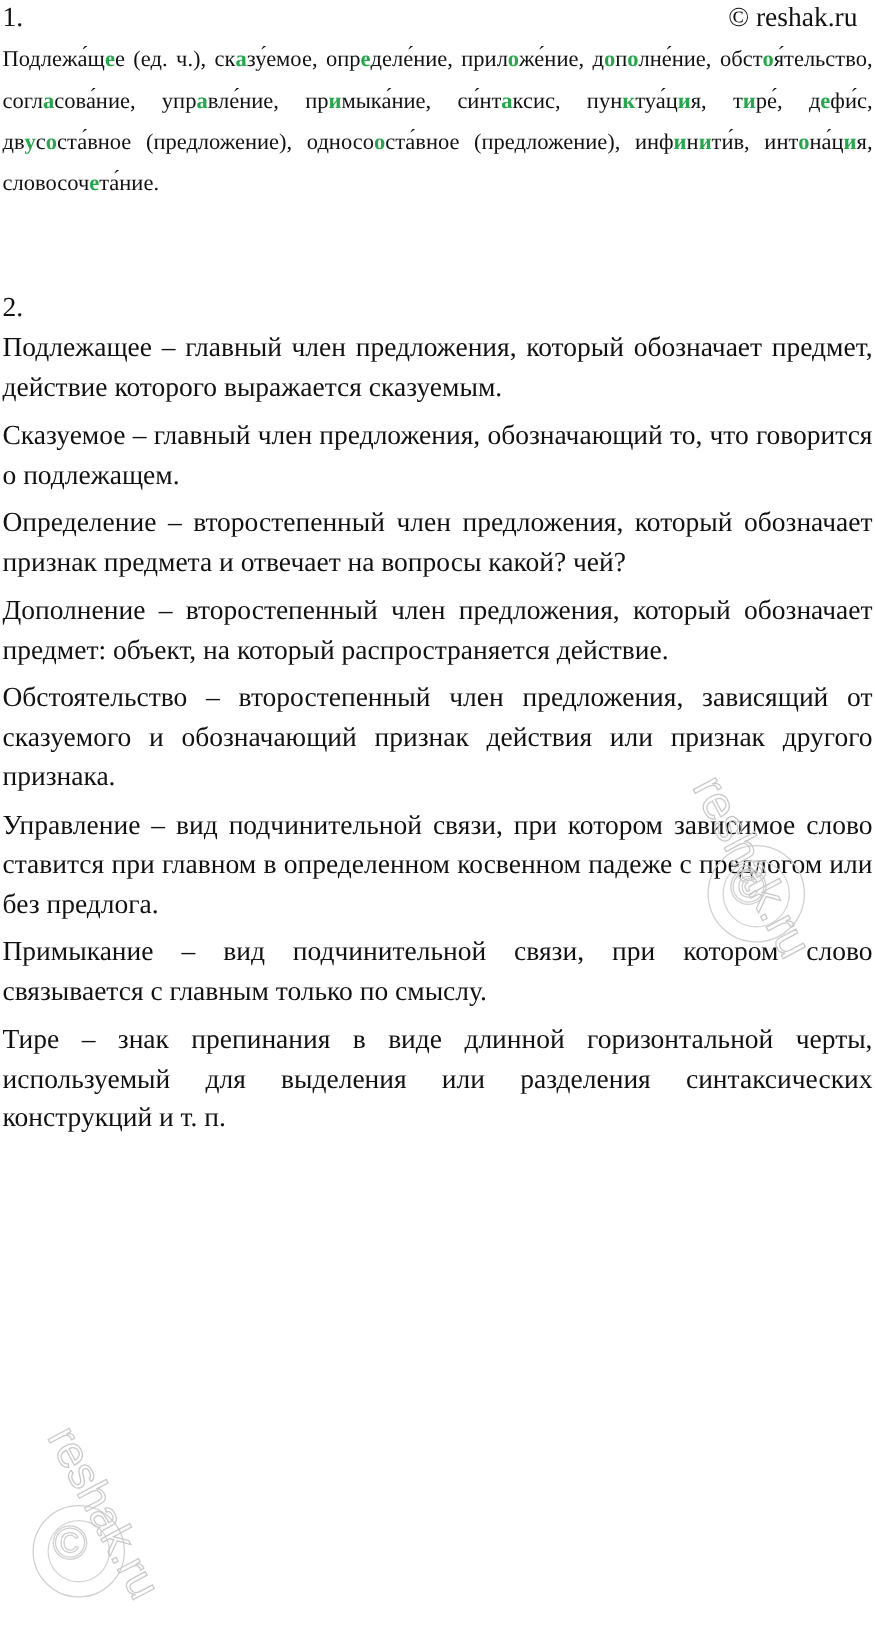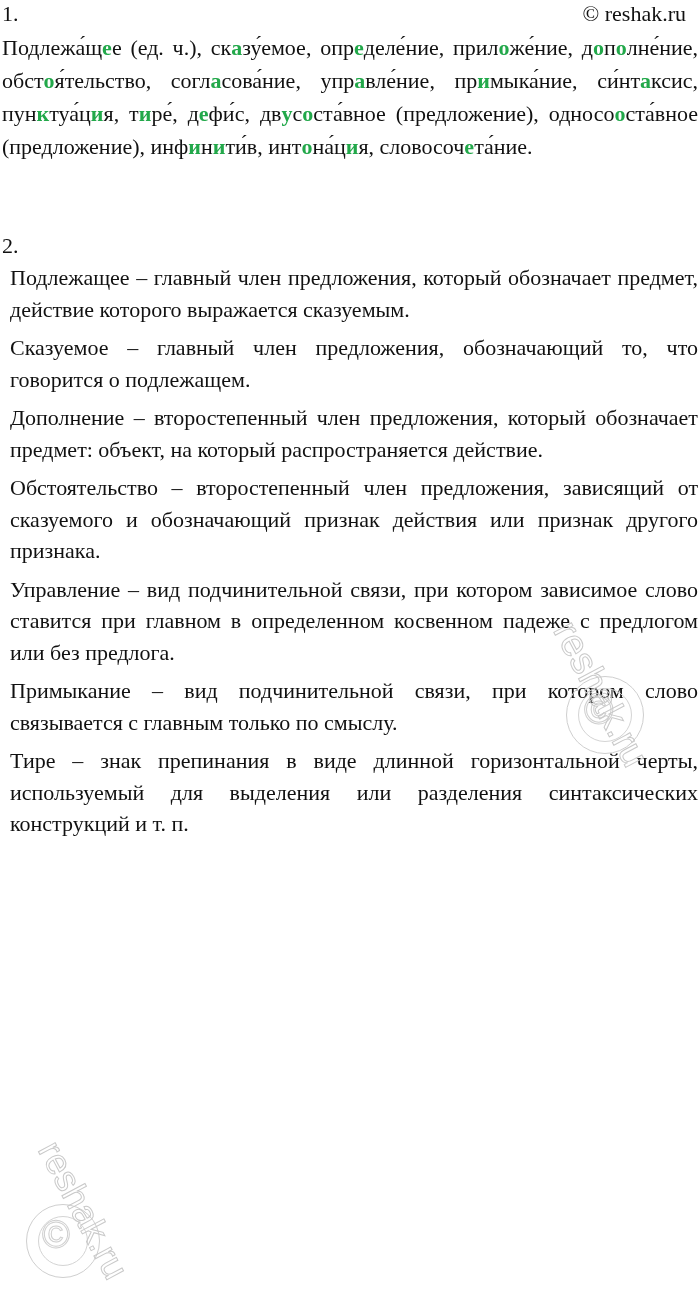--- a/index.html
+++ b/index.html
@@ -10,31 +10,31 @@
   }
   .page { position: absolute; left: 0; top: 0; width: 700px; }
   .hdr {
     position: absolute; left: 2px; top: 0; width: 696px; height: 28px;
     font-size: 22px; line-height: 28px;
   }
   .hdr .num { position: absolute; left: 0; top: 0; }
   .hdr .copy { position: absolute; right: 12px; top: 0; }
   .sec1 {
     position: absolute; left: 2px; top: 31px; width: 696px;
-    font-size: 22px; line-height: 33px; text-align: justify;
+    font-size: 18px; line-height: 33px; text-align: justify;
     text-align-last: left;
   }
   .hl { color: #22a84a; font-weight: bold; }
   .num2 {
     position: absolute; left: 2px; top: 232px; font-size: 22px; line-height: 28px;
   }
   .defs { position: absolute; left: 2px; top: 262px; width: 696px; }
   .def {
     font-size: 22px; line-height: 31.5px; text-align: justify;
-    text-align-last: left; margin: 0 0 7px 8px; padding: 0;
+    text-align-last: left; margin: 0 0 7px 0; padding: 0;
   }
   .wm {
     position: absolute; pointer-events: none;
     font-family: "Liberation Sans", "DejaVu Sans", sans-serif;
     color: transparent; -webkit-text-stroke: 1px #c9c9c9;
   }
   .wm .ring {
     position: absolute; border: 1.5px solid #cfcfcf; border-radius: 50%;
   }
   .wm .ring.inner { border-color: #d4d4d4; }
@@ -56,20 +56,21 @@
     <span class="copy">© reshak.ru</span>
   </div>
 
   <div class="sec1" id="sec1"><span><span>Подлежа</span><span>́щ</span><span class="hl" style="color: rgb(34, 168, 74);">е</span><span>е</span> (ед. ч.),</span> <span><span>ск</span><span class="hl" style="color: rgb(34, 168, 74);">а</span><span>зу́емое</span>,</span> <span><span>опр</span><span class="hl" style="color: rgb(34, 168, 74);">е</span><span>деле́ние</span>,</span> <span><span>прил</span><span class="hl" style="color: rgb(34, 168, 74);">о</span><span>же́ние</span>,</span> <span><span>д</span><span class="hl" style="color: rgb(34, 168, 74);">о</span><span>п</span><span class="hl" style="color: rgb(34, 168, 74);">о</span><span>лне́ние</span>,</span> <span><span>обст</span><span class="hl" style="color: rgb(34, 168, 74);">о</span><span>я́тельство</span>,</span> <span><span>согл</span><span class="hl" style="color: rgb(34, 168, 74);">а</span><span>сова́ние</span>,</span> <span><span>упр</span><span class="hl" style="color: rgb(34, 168, 74);">а</span><span>вле́ние</span>,</span> <span><span>пр</span><span class="hl" style="color: rgb(34, 168, 74);">и</span><span>мыка́ние</span>,</span> <span><span>си́нт</span><span class="hl" style="color: rgb(34, 168, 74);">а</span><span>ксис</span>,</span> <span><span>пун</span><span class="hl" style="color: rgb(34, 168, 74);">к</span><span>туа́ц</span><span class="hl" style="color: rgb(34, 168, 74);">и</span><span>я</span>,</span> <span><span>т</span><span class="hl" style="color: rgb(34, 168, 74);">и</span><span>ре́</span>,</span> <span><span>д</span><span class="hl" style="color: rgb(34, 168, 74);">е</span><span>фи́с</span>,</span> <span><span>дв</span><span class="hl" style="color: rgb(34, 168, 74);">у</span><span>с</span><span class="hl" style="color: rgb(34, 168, 74);">о</span><span>ста́вное</span> (предложение),</span> <span><span>односо</span><span class="hl" style="color: rgb(34, 168, 74);">о</span><span>ста́вное</span> (предложение),</span> <span><span>инф</span><span class="hl" style="color: rgb(34, 168, 74);">и</span><span>н</span><span class="hl" style="color: rgb(34, 168, 74);">и</span><span>ти́в</span>,</span> <span><span>инт</span><span class="hl" style="color: rgb(34, 168, 74);">о</span><span>на́ц</span><span class="hl" style="color: rgb(34, 168, 74);">и</span><span>я</span>,</span> <span><span>словосоч</span><span class="hl" style="color: rgb(34, 168, 74);">е</span><span>та́ние</span>.</span></div>
 
   <div class="num2">2.</div>
 
   <div class="defs">
     <p class="def">Подлежащее – главный член предложения, который обозначает предмет, действие которого выражается сказуемым.</p>
     <p class="def">Сказуемое –  главный член предложения, обозначающий то, что говорится о подлежащем.</p>
+    <p class="def">Определение – второстепенный член предложения, который обозначает признак предмета и отвечает на вопросы какой? чей?</p>
     <p class="def">Дополнение – второстепенный член предложения, который обозначает предмет: объект, на который распространяется действие.</p>
     <p class="def">Обстоятельство – второстепенный член предложения, зависящий от сказуемого и обозначающий признак действия или признак другого признака.</p>
     <p class="def">Управление – вид подчинительной связи, при котором зависимое слово ставится при главном в определенном косвенном падеже с предлогом или без предлога.</p>
     <p class="def">Примыкание – вид подчинительной связи, при котором слово связывается с главным только по смыслу.</p>
     <p class="def">Тире – знак препинания в виде длинной горизонтальной черты, используемый для выделения или разделения синтаксических конструкций и т. п.</p>
   </div>
 
   <div class="wm" style="left:548px; top:628px; width:150px; height:150px;">
     <div class="ring" style="left:18px; top:48px; width:76px; height:76px;"></div>
     <div class="ring inner" style="left:30px; top:60px; width:52px; height:52px;"></div>

